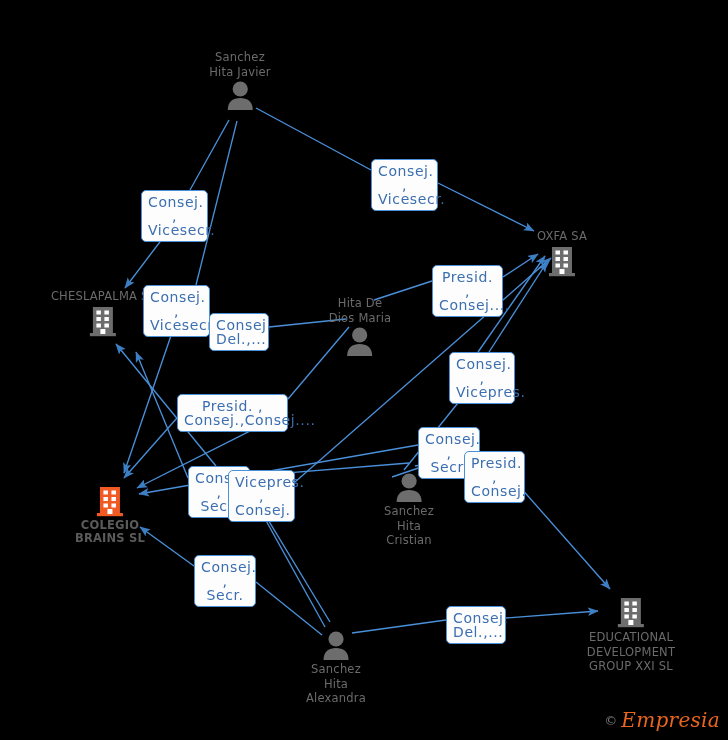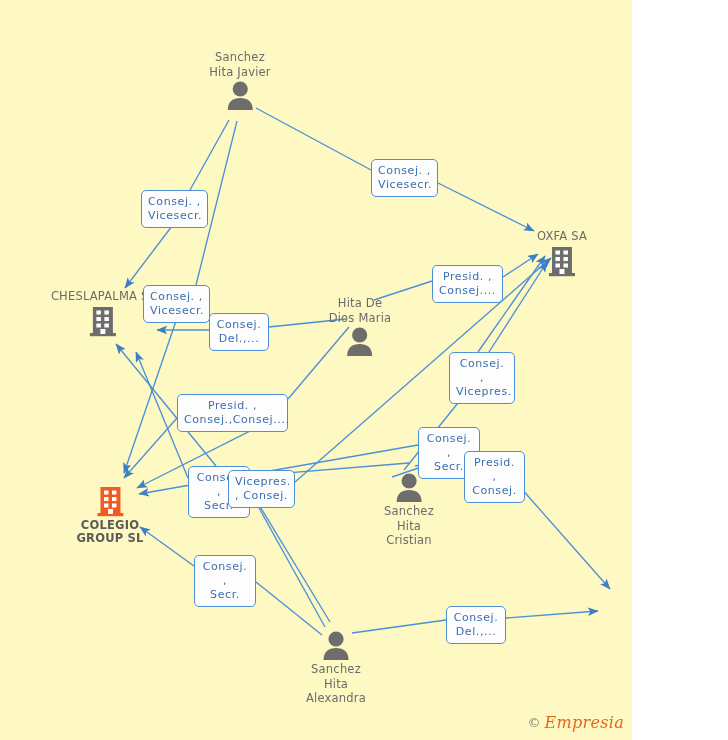--- a/index.html
+++ b/index.html
@@ -5,23 +5,23 @@
   html, body {
     margin: 0;
     padding: 0;
     background: #ffffff;
   }
   body {
     font-family: "DejaVu Sans", sans-serif;
   }
   #graph-canvas {
     position: relative;
-    width: 632px;
+    width: 728px;
     height: 740px;
-    background: #fef9c3;
+    background: #000000;
     overflow: hidden;
   }
   svg.edge-layer {
     position: absolute;
     left: 0; top: 0;
     width: 728px;
     height: 740px;
   }
   .node {
     position: absolute;
@@ -52,21 +52,21 @@
     font-size: 11.5px;
     line-height: 13px;
   }
   .edge-label {
     position: absolute;
     box-sizing: border-box;
     background: #fdfdfd;
     border: 1.3px solid #4a90d9;
     border-radius: 5px;
     color: #3b6fb0;
-    font-size: 11px;
+    font-size: 14px;
     line-height: 14px;
     text-align: center;
     padding: 4px 6px;
     white-space: pre-line;
     letter-spacing: 0.6px;
     box-shadow: 0 0 0 0 rgba(0,0,0,0);
   }
   .watermark {
     position: absolute;
     right: 8px;
@@ -77,21 +77,21 @@
     user-select: none;
   }
   .wm-c {
     color: #7d7d7d;
     font-size: 13px;
   }
   .wm-text {
     color: #e8651d;
     font-family: "DejaVu Serif", serif;
     font-style: italic;
-    font-size: 16px;
+    font-size: 20px;
     letter-spacing: 0.3px;
   }
 </style>
 </head>
 <body>
 
 <div id="graph-canvas">
 
   <svg class="edge-layer" viewBox="0 0 728 740" xmlns="http://www.w3.org/2000/svg">
     <defs>
@@ -212,23 +212,39 @@
       <rect x="2" y="28" width="26" height="3.2" fill="#f15a22"></rect>
       <rect x="8.5" y="5.5" width="4.5" height="4" fill="#ffffff"></rect>
       <rect x="16.5" y="5.5" width="4.5" height="4" fill="#ffffff"></rect>
       <rect x="8.5" y="12" width="4.5" height="4" fill="#ffffff"></rect>
       <rect x="16.5" y="12" width="4.5" height="4" fill="#ffffff"></rect>
       <rect x="8.5" y="18.5" width="4.5" height="4" fill="#ffffff"></rect>
       <rect x="16.5" y="18.5" width="4.5" height="4" fill="#ffffff"></rect>
       <rect x="12.5" y="24" width="5" height="5" fill="#ffffff"></rect>
     </svg>
     <span class="node-label below focal">COLEGIO
-GROUP SL</span>
-  </div>
-
+BRAINS SL</span>
+  </div>
+
+  <div class="node" style="left:631px; top:596px;">
+    <svg class="node-icon" width="30" height="32" viewBox="0 0 30 32">
+      <rect x="5" y="2" width="20" height="27" fill="#6d6d6d"></rect>
+      <rect x="2" y="28" width="26" height="3.2" fill="#6d6d6d"></rect>
+      <rect x="8.5" y="5.5" width="4.5" height="4" fill="#ffffff"></rect>
+      <rect x="16.5" y="5.5" width="4.5" height="4" fill="#ffffff"></rect>
+      <rect x="8.5" y="12" width="4.5" height="4" fill="#ffffff"></rect>
+      <rect x="16.5" y="12" width="4.5" height="4" fill="#ffffff"></rect>
+      <rect x="8.5" y="18.5" width="4.5" height="4" fill="#ffffff"></rect>
+      <rect x="16.5" y="18.5" width="4.5" height="4" fill="#ffffff"></rect>
+      <rect x="12.5" y="24" width="5" height="5" fill="#ffffff"></rect>
+    </svg>
+    <span class="node-label below">EDUCATIONAL
+DEVELOPMENT
+GROUP XXI SL</span>
+  </div>
 
   <div class="node" style="left:336px; top:630px;">
     <svg class="node-icon" width="34" height="30" viewBox="0 0 34 30">
       <circle cx="17" cy="9" r="7.6" fill="#6d6d6d"></circle>
       <path d="M4.5,30 C4.5,21.5 9.8,18 17,18 C24.2,18 29.5,21.5 29.5,30 Z" fill="#6d6d6d"></path>
     </svg>
     <span class="node-label below">Sanchez
 Hita
 Alexandra</span>
   </div>

